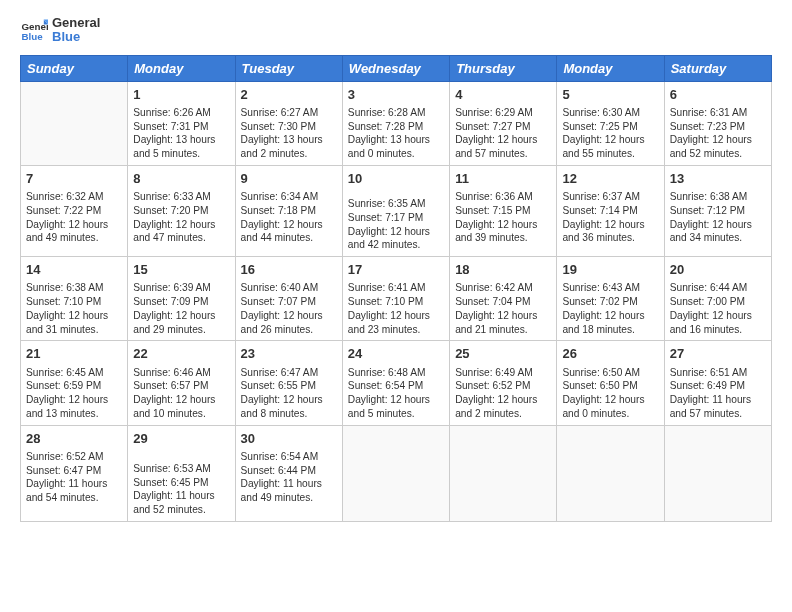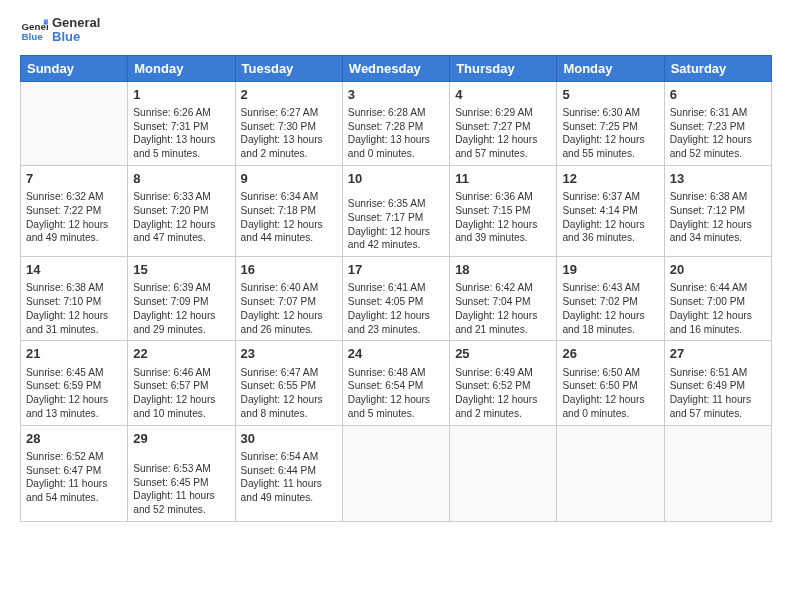--- a/index.html
+++ b/index.html
@@ -47,20 +47,21 @@
       border-collapse: collapse;
       border: 1px solid #ccc;
     }
     .calendar th {
       background-color: #3a7bd5;
       color: white;
       text-align: left;
       padding: 5px 6px;
       font-size: 13px;
       border: 1px solid #2d66bb;
+      font-style: italic;
     }
     .calendar td {
       vertical-align: top;
       border: 1px solid #ccc;
       padding: 4px 5px;
       width: calc(100% / 7);
       min-height: 85px;
       font-size: 10.5px;
       color: #333;
       line-height: 1.4;
@@ -190,21 +191,21 @@
           <td>
             <span class="day-num">11</span>
             <div class="cell-content" style="white-space: pre-line;">Sunrise: 6:36 AM
 Sunset: 7:15 PM
 Daylight: 12 hours
 and 39 minutes.</div>
           </td>
           <td>
             <span class="day-num">12</span>
             <div class="cell-content" style="white-space: pre-line;">Sunrise: 6:37 AM
-Sunset: 4:14 PM
+Sunset: 7:14 PM
 Daylight: 12 hours
 and 36 minutes.</div>
           </td>
           <td>
             <span class="day-num">13</span>
             <div class="cell-content" style="white-space: pre-line;">Sunrise: 6:38 AM
 Sunset: 7:12 PM
 Daylight: 12 hours
 and 34 minutes.</div>
           </td>
@@ -227,21 +228,21 @@
           <td>
             <span class="day-num">16</span>
             <div class="cell-content" style="white-space: pre-line;">Sunrise: 6:40 AM
 Sunset: 7:07 PM
 Daylight: 12 hours
 and 26 minutes.</div>
           </td>
           <td>
             <span class="day-num">17</span>
             <div class="cell-content" style="white-space: pre-line;">Sunrise: 6:41 AM
-Sunset: 4:05 PM
+Sunset: 7:10 PM
 Daylight: 12 hours
 and 23 minutes.</div>
           </td>
           <td>
             <span class="day-num">18</span>
             <div class="cell-content" style="white-space: pre-line;">Sunrise: 6:42 AM
 Sunset: 7:04 PM
 Daylight: 12 hours
 and 21 minutes.</div>
           </td>

